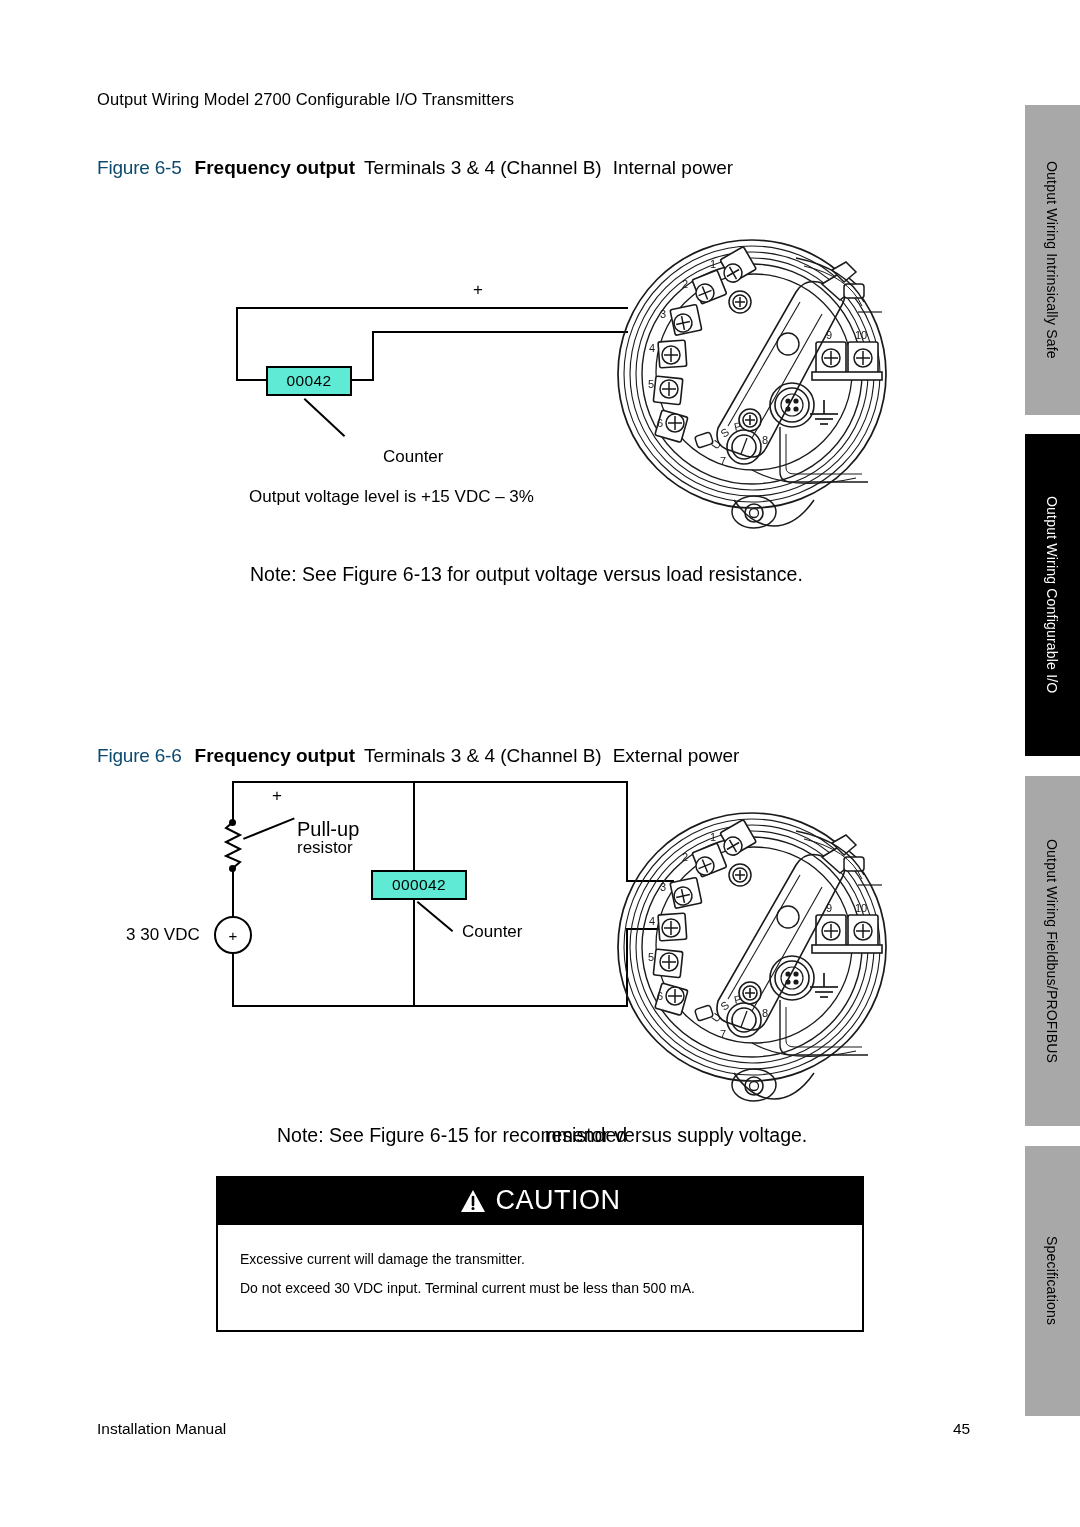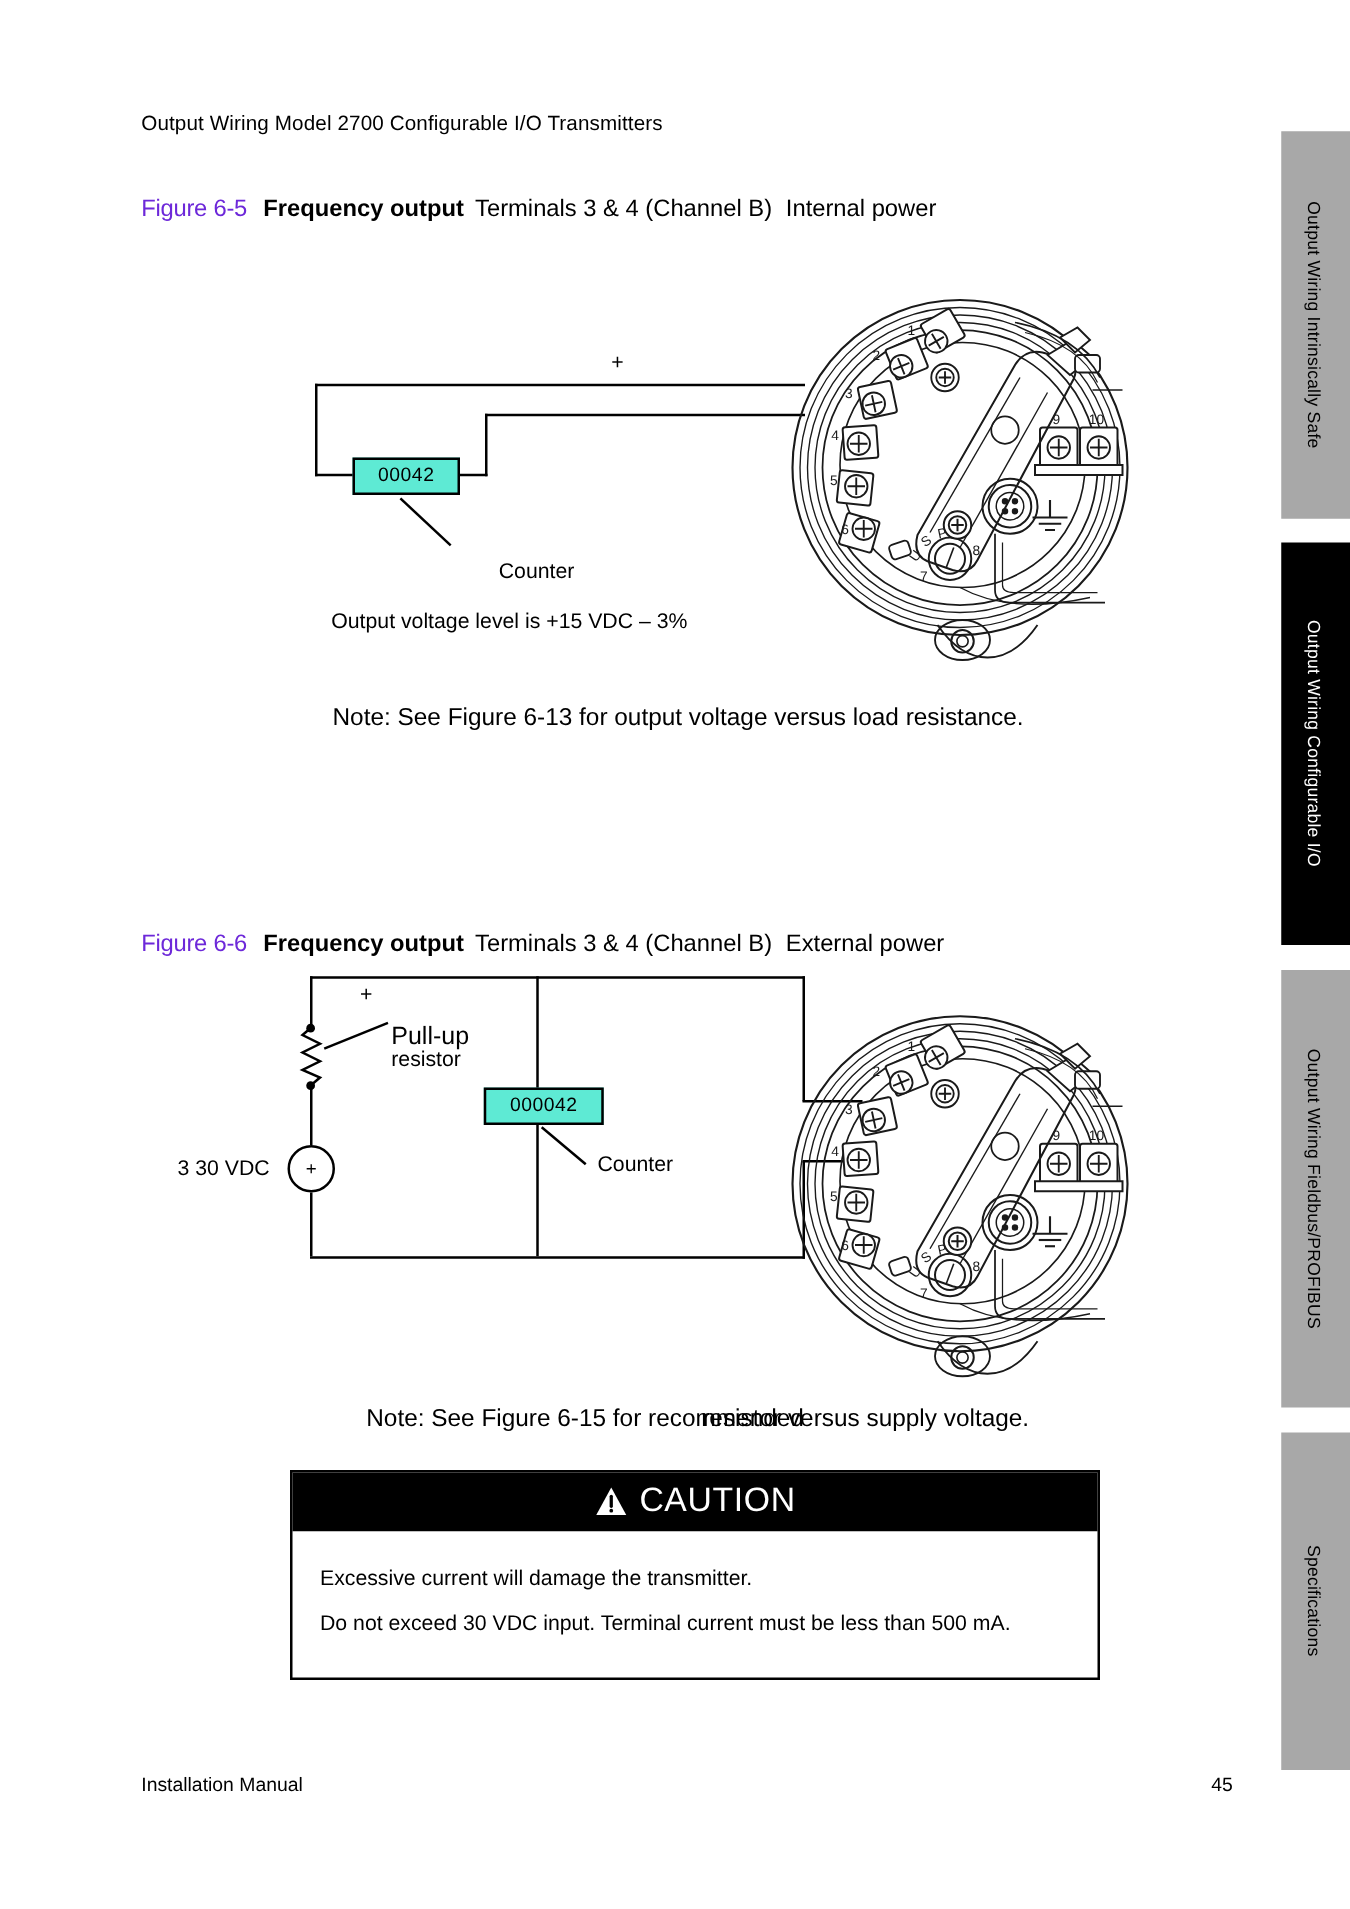--- a/index.html
+++ b/index.html
@@ -12,21 +12,21 @@
     height: 1527px;
     position: relative;
     font-family: "Liberation Sans", sans-serif;
     color: #000000;
     overflow: hidden;
   }
 
   
   .page {
     position: absolute;
-    left: 16px; top: 0;
+    left: 0; top: 0;
     width: 1020px;
     height: 1527px;
   }
 
   
   .running-header {
     position: absolute;
     left: 97px;
     top: 90px;
     font-size: 16.5px;
@@ -34,21 +34,21 @@
     white-space: nowrap;
   }
 
   
   .fig-caption {
     position: absolute;
     white-space: nowrap;
     font-size: 19px;
   }
   .fig-caption .fig-num {
-    color: #6d28d9;
+    color: #0c4a6e;
     letter-spacing: -0.2px;
   }
   .fig-caption .fig-title-strong {
     font-weight: bold;
     margin-left: 13px;
   }
   .fig-caption .fig-title-rest {
     margin-left: 9px;
   }
   .fig-caption .fig-title-tail {
@@ -139,21 +139,21 @@
     padding: 7px 0 9px 0;
     font-size: 27px;
     letter-spacing: 0.5px;
     display: flex;
     align-items: center;
     justify-content: center;
     gap: 10px;
   }
   .caution-body {
     padding: 20px 22px 26px 22px;
-    font-size: 17px;
+    font-size: 14px;
     line-height: 2.1;
   }
   .caution-body p { margin: 0; }
 
   
   .tab-rail {
     position: absolute;
     right: 0;
     top: 0;
     width: 55px;

